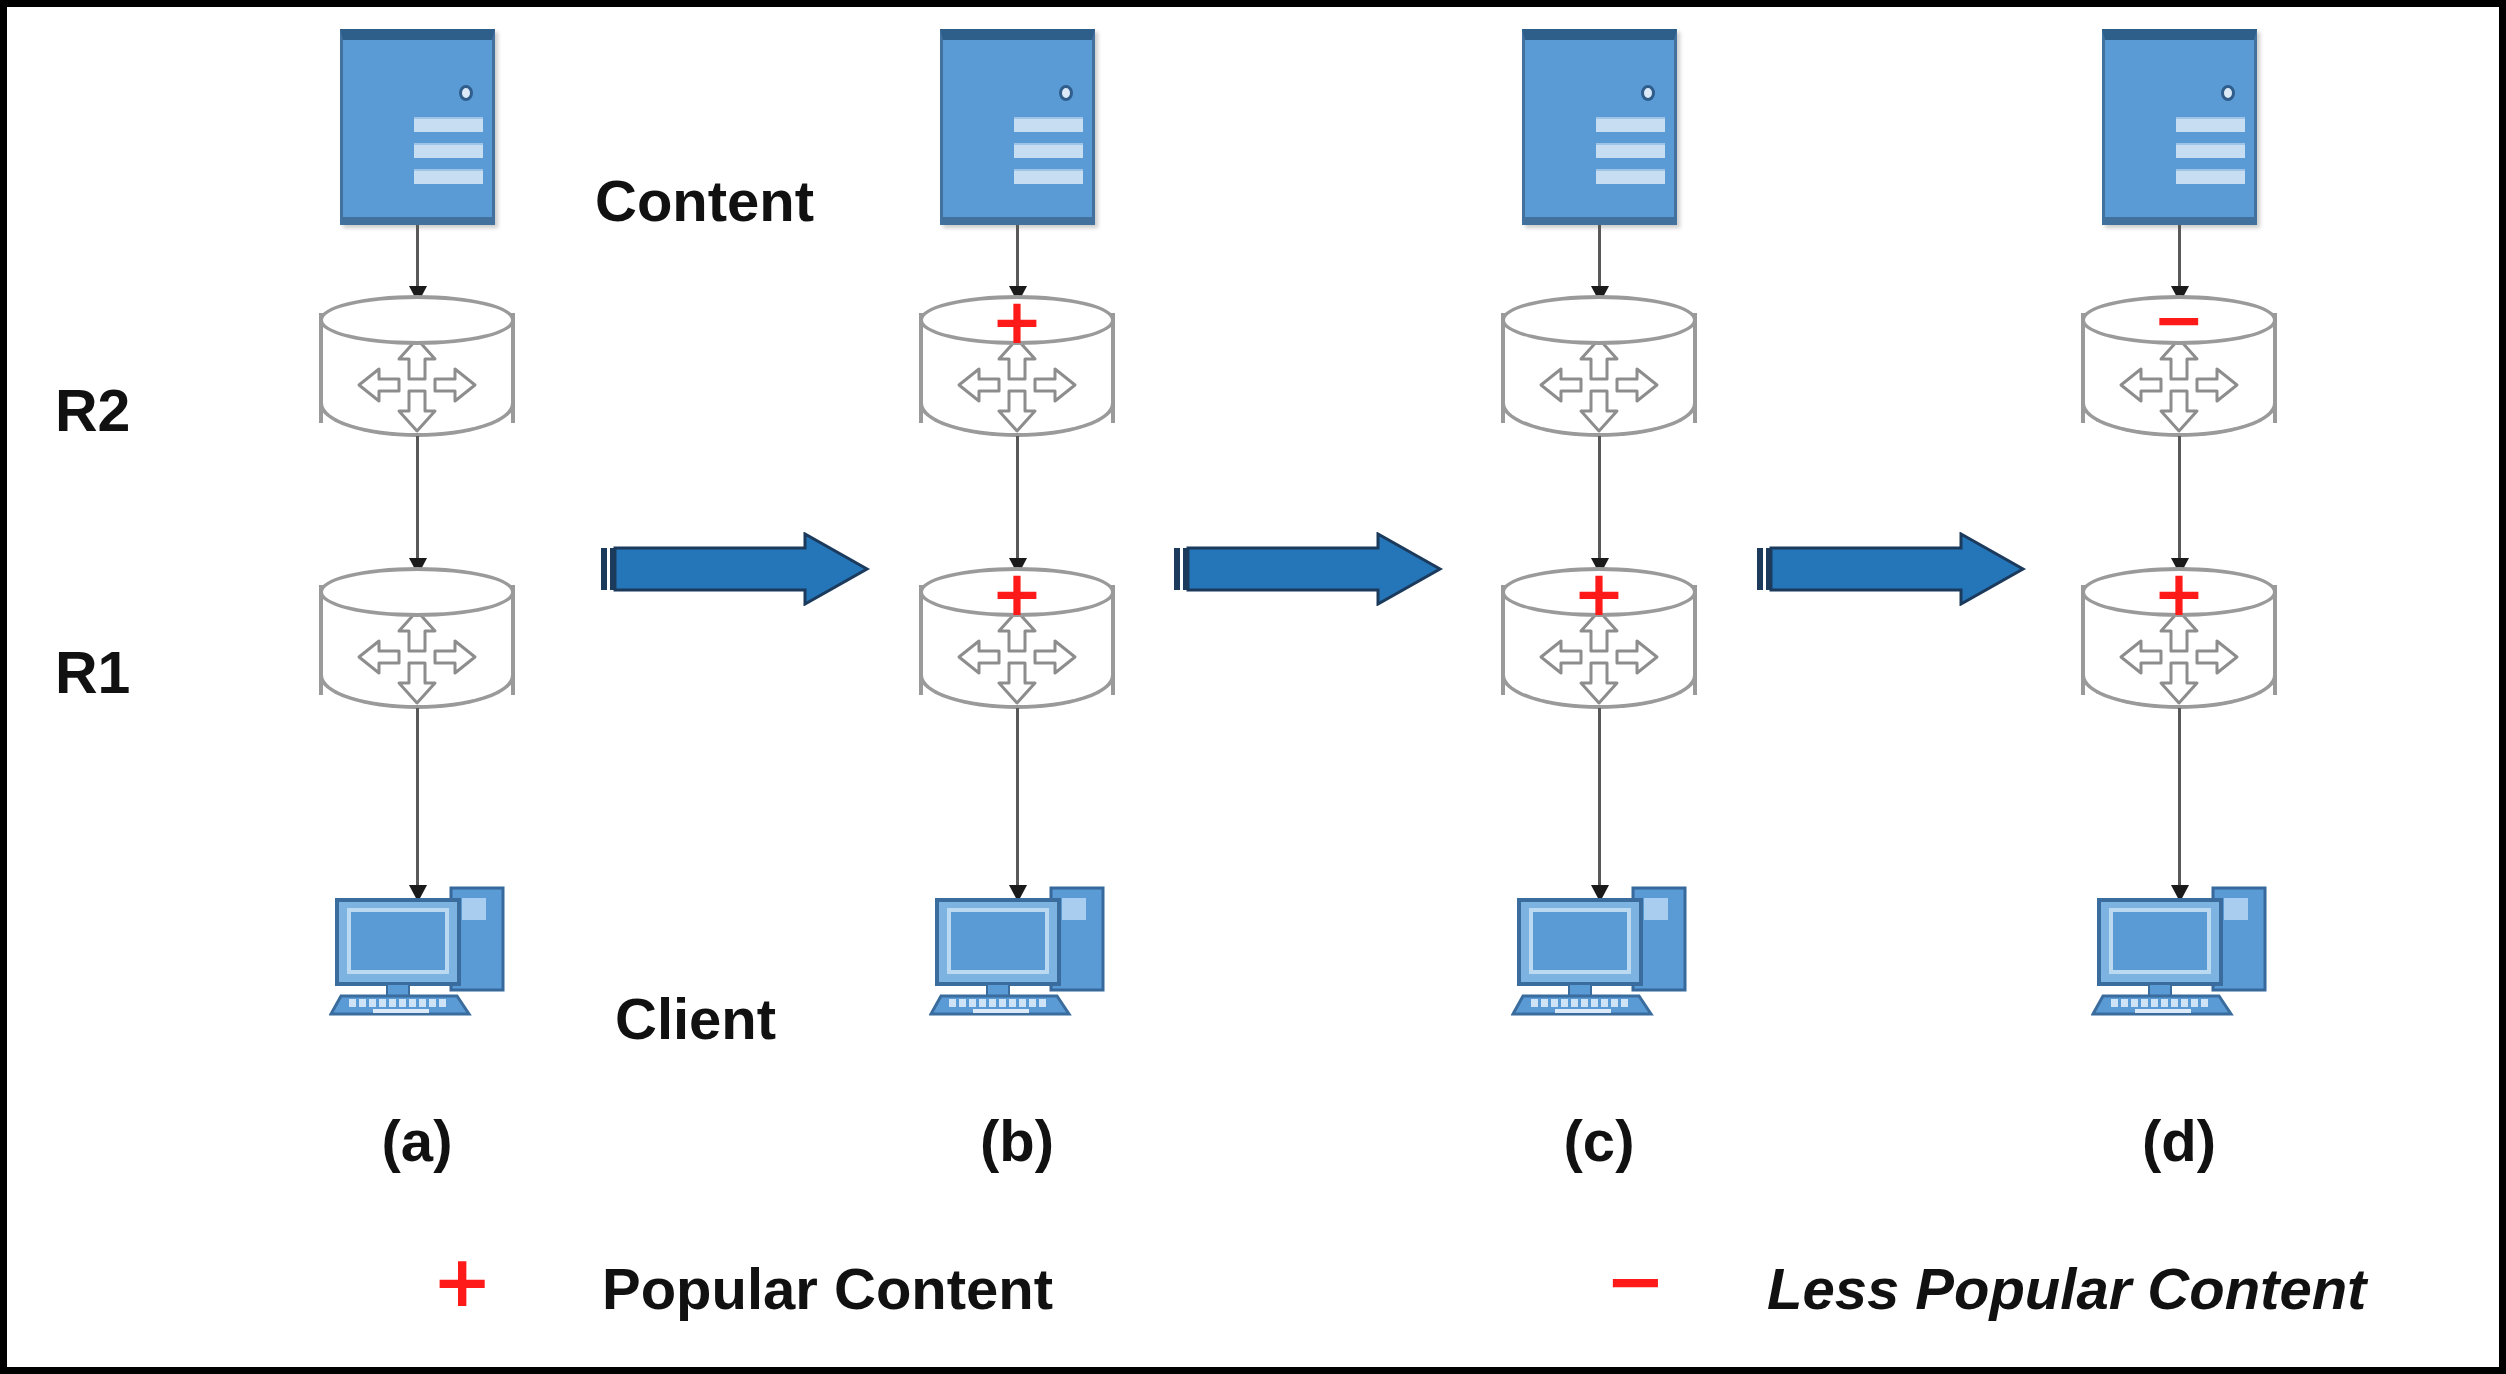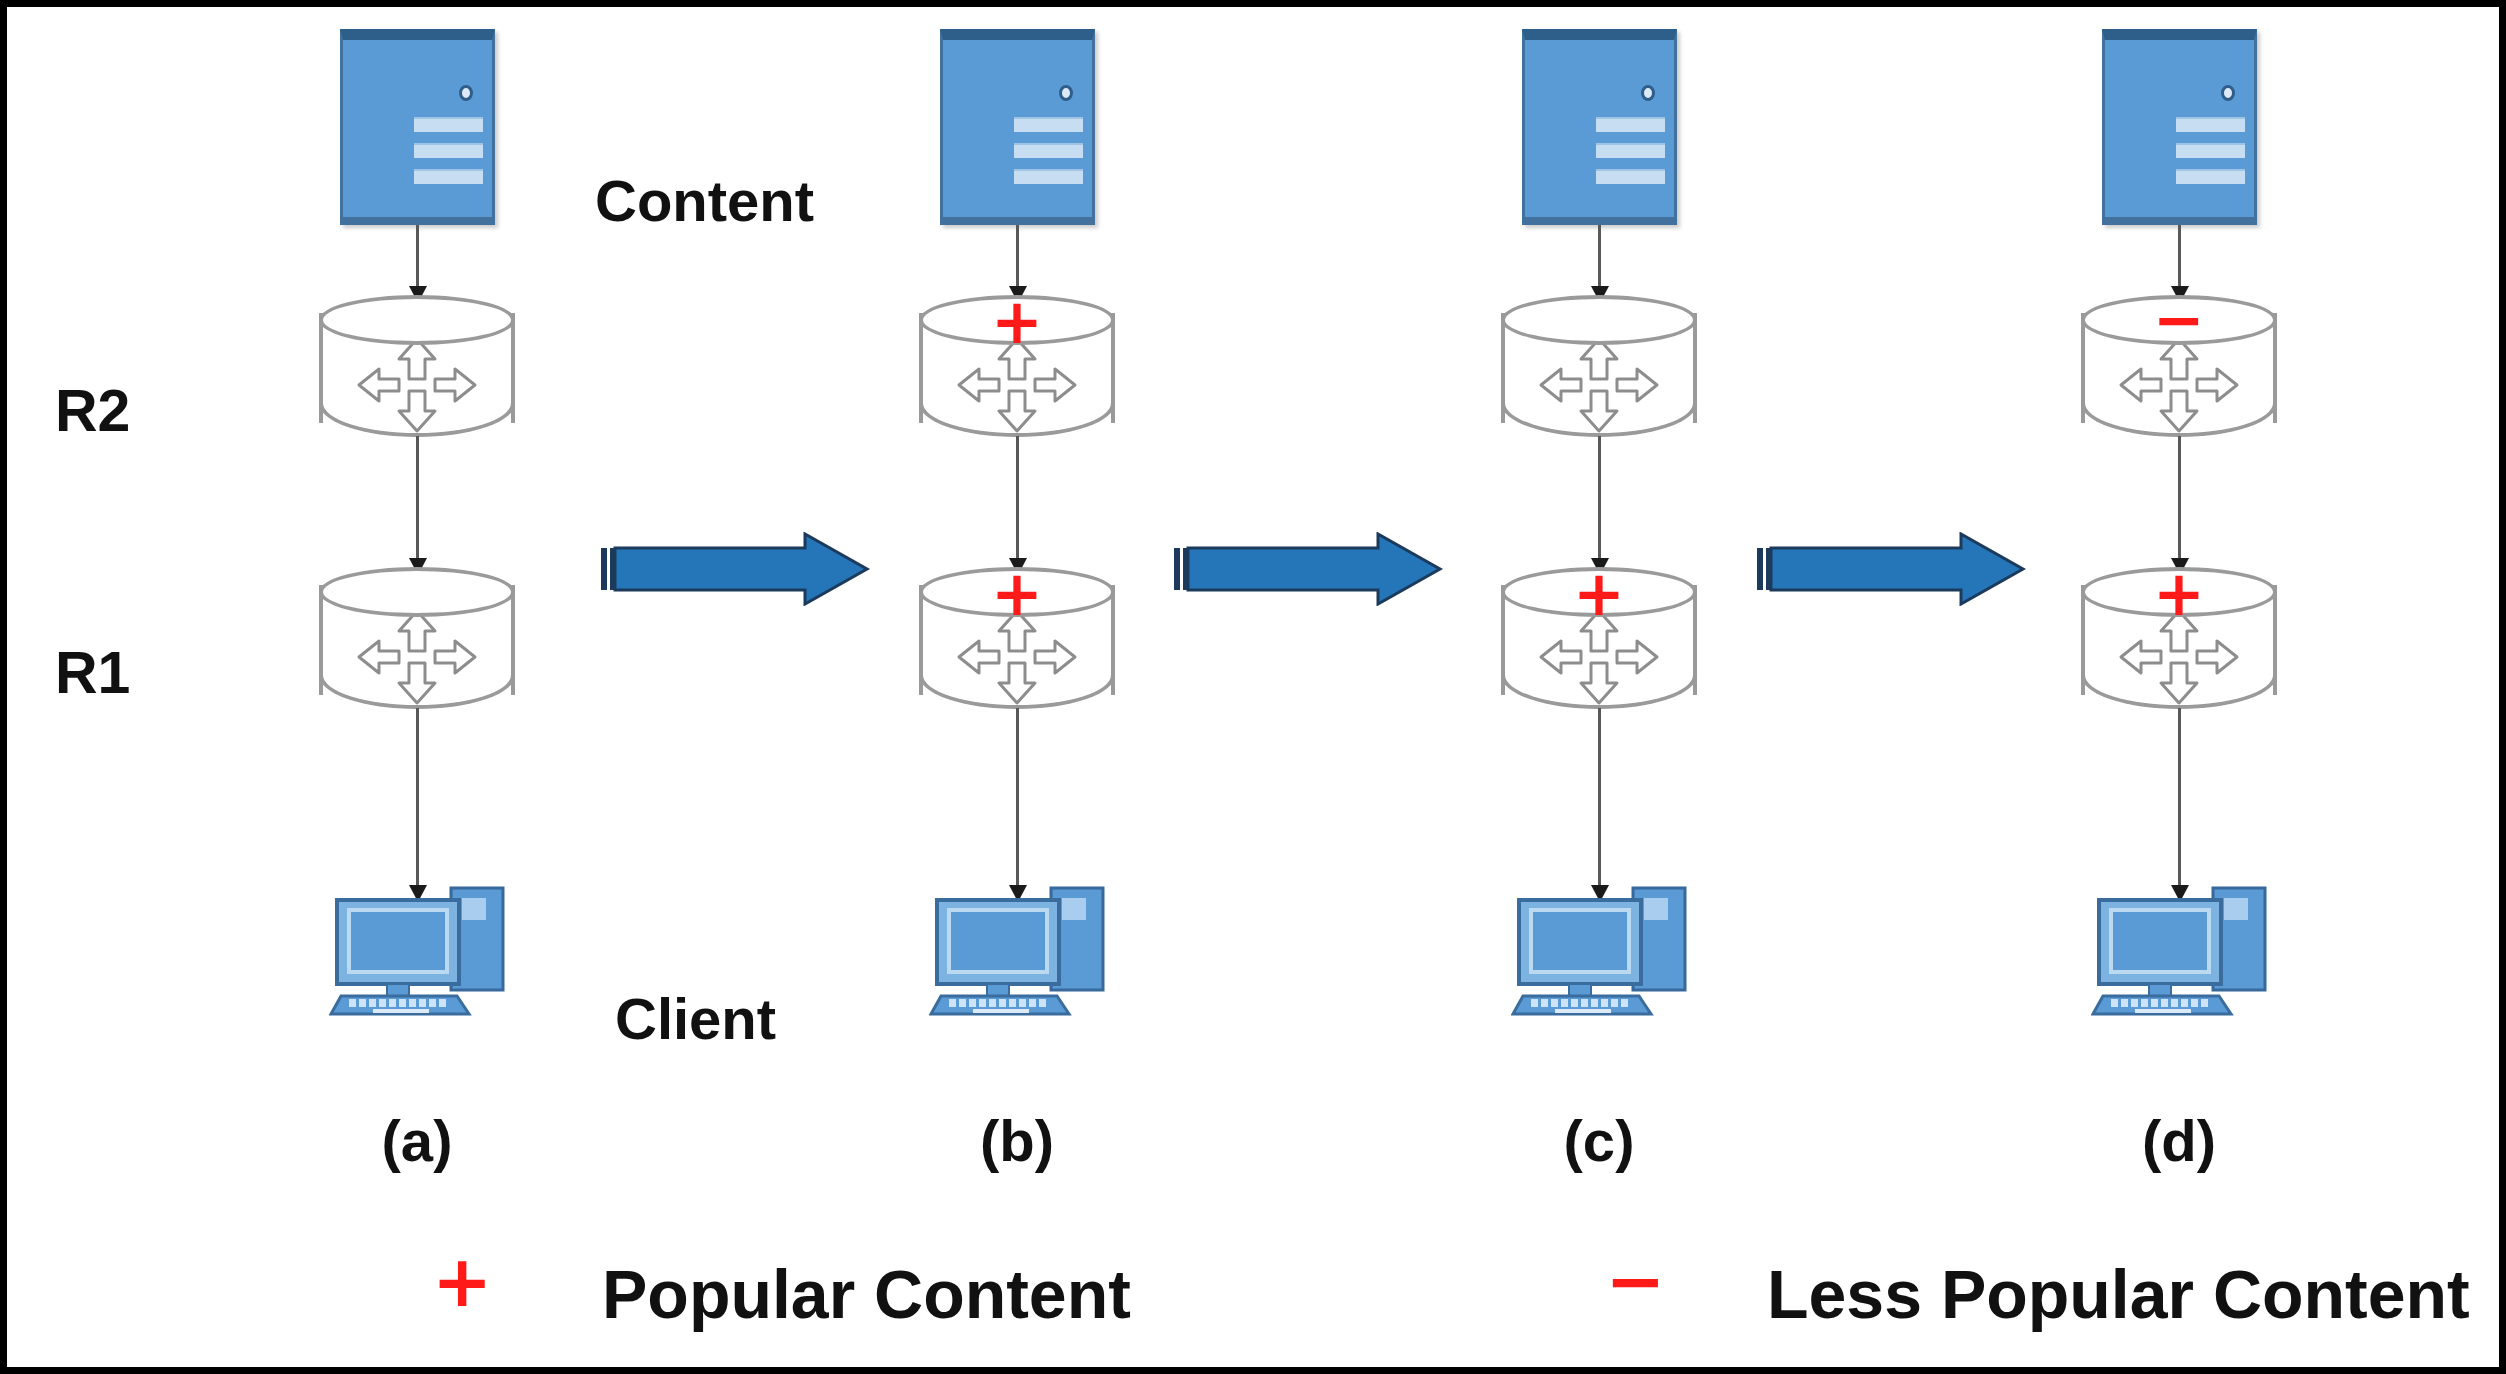--- a/index.html
+++ b/index.html
@@ -74,21 +74,21 @@
 
   
   .bigarrow{position:absolute; width:272px; height:74px;}
 
   
   .txt{position:absolute; font-family:"Liberation Sans",sans-serif;
        font-weight:700; color:#111; white-space:nowrap;}
   .txt-side{font-size:59px;}
   .txt-node{font-size:58px;}
   .txt-cap{font-size:58px;}
-  .txt-legend{font-size:68px;}
+  .txt-legend{font-size:58px;}
 
   .legend-plus{position:absolute; color:#ff2020; font-weight:700;
                font-family:"DejaVu Sans",sans-serif; font-size:72px; line-height:1;}
   .legend-minus{position:absolute; color:#ff2020; font-weight:700;
                 font-family:"DejaVu Sans",sans-serif; font-size:72px; line-height:1;}
 </style>
 </head>
 <body>
 
 <div id="frame">
@@ -385,15 +385,15 @@
           <rect x="2" y="16" width="6" height="42" fill="#1b3a5c"></rect>
           <rect x="11" y="16" width="6" height="42" fill="#1b3a5c"></rect>
         </svg></div>
       <div class="txt txt-node" style="left: 588px; top: 160px;">Content</div>
       <div class="txt txt-node" style="left: 608px; top: 978px;">Client</div>
       <div class="txt txt-side" style="left: 48px; top: 370px;">R2</div>
       <div class="txt txt-side" style="left: 48px; top: 632px;">R1</div>
       <div class="legend-plus" style="left: 425px; top: 1238px; color: rgb(255, 26, 26);">+</div>
       <div class="txt txt-legend" style="left: 595px; top: 1248px;">Popular Content</div>
       <div class="legend-minus" style="left: 1598px; top: 1238px; color: rgb(255, 26, 26);">−</div>
-      <div class="txt txt-legend" style="left: 1760px; top: 1248px;">Less Popular Content</div>
+      <div class="txt txt-legend" style="left: 1760px; top: 1248px; font-style: italic;">Less Popular Content</div>
     </div>
 </div>
 
 </body></html>

